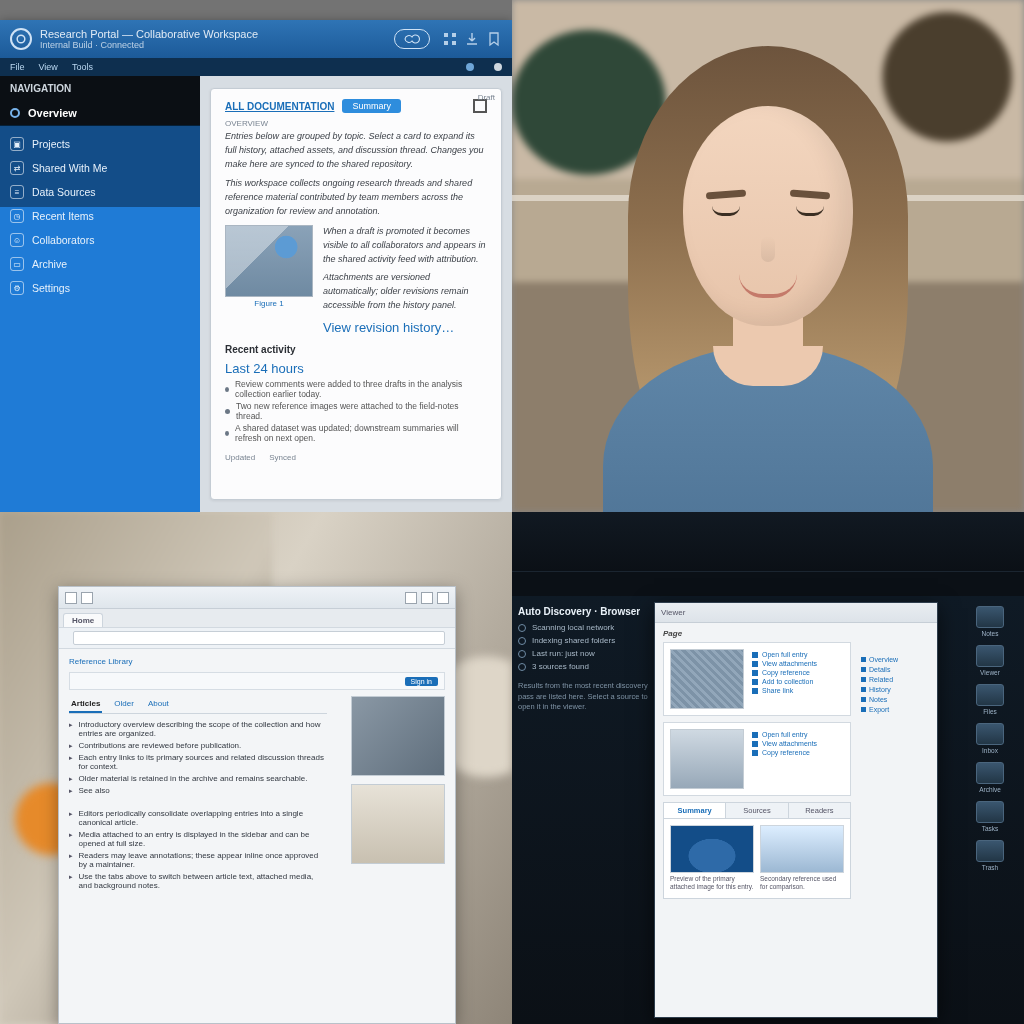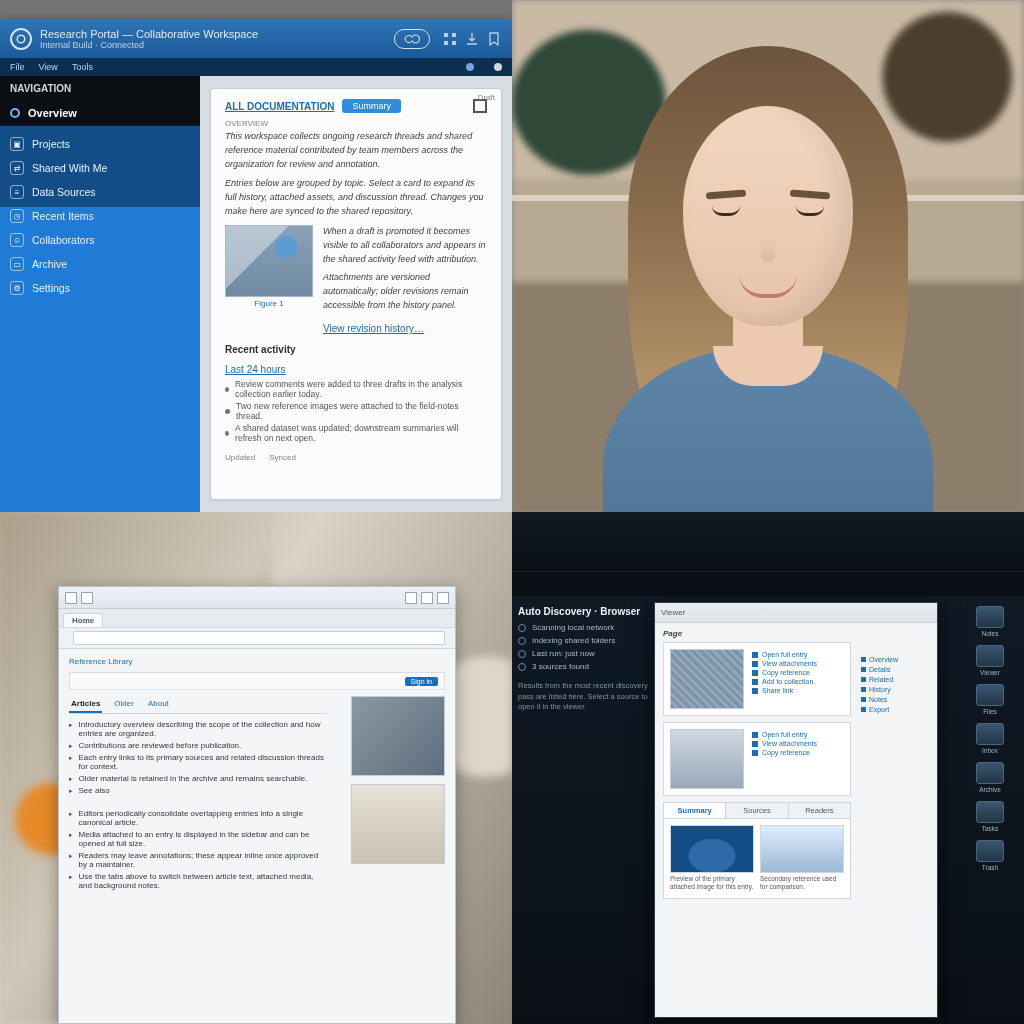--- a/index.html
+++ b/index.html
@@ -40,21 +40,21 @@
   .qA .doc .mini { font-size:8px; color:#7a8592; margin:4px 0 2px; }
   .qA .doc p { font-size:9px; line-height:1.55; color:#3a3f46; margin-bottom:5px; font-style:italic;}
   .qA .doc .imgrow { display:flex; gap:10px; margin:6px 0 8px;}
   .qA .doc .thumb { width:88px; height:72px; background:#b9c6d3; border:1px solid #aab6c2; position:relative; overflow:hidden;}
   .qA .doc .thumb::after { content:""; position:absolute; inset:0; background:
       linear-gradient(135deg, rgba(255,255,255,.4) 0 40%, transparent 40%),
       radial-gradient(circle at 70% 30%, #5c9bd4 0 14%, transparent 15%),
       linear-gradient(#8aa2b8,#6f8aa2); }
   .qA .doc .thumbcap { font-size:8px; color:#1a6eb8; text-align:center; margin-top:2px;}
   .qA .doc h4 { font-size:10px; color:#2b2f35; margin:8px 0 4px; font-weight:600;}
-  .qA .doc .link { color:#1a6eb8; font-size:10px; text-decoration:underline;}
+  .qA .doc .link { color:#1a6eb8; font-size:13px; }
   .qA .doc .listline { font-size:8.5px; color:#555; margin:2px 0; display:flex; gap:6px; align-items:center;}
   .qA .doc .bullet { width:5px; height:5px; background:#6b7785; border-radius:50%;}
   .qA .doc .sidecol { position:absolute; top:4px; right:6px; font-size:8px; color:#7a8592;}
 
   
   .qB { position:relative; overflow:hidden; }
   .qB .bg { position:absolute; inset:0; background:
      radial-gradient(ellipse at 15% 20%, #2f4838 0 12%, transparent 13%),
      radial-gradient(ellipse at 85% 15%, #4a3e2d 0 10%, transparent 11%),
      linear-gradient(180deg,#c9b9a5 0 35%,#b8a992 35% 55%,#8d7e6b 55% 100%);
@@ -263,22 +263,22 @@
         </div>
         <div class="content">
           <div class="doc">
             <div class="sidecol">Draft</div>
             <div class="ribbon">
               <span class="pill">ALL DOCUMENTATION</span>
               <span class="tab">Summary</span>
               <span class="stop"></span>
             </div>
             <div class="mini">OVERVIEW</div>
+            <p>Entries below are grouped by topic. Select a card to expand its full history, attached assets, and discussion thread. Changes you make here are synced to the shared repository.</p>
             <p>This workspace collects ongoing research threads and shared reference material contributed by team members across the organization for review and annotation.</p>
-            <p>Entries below are grouped by topic. Select a card to expand its full history, attached assets, and discussion thread. Changes you make here are synced to the shared repository.</p>
             <div class="imgrow">
               <div>
                 <div class="thumb"></div>
                 <div class="thumbcap">Figure 1</div>
               </div>
               <div style="flex:1">
                 <p>When a draft is promoted it becomes visible to all collaborators and appears in the shared activity feed with attribution.</p>
                 <p>Attachments are versioned automatically; older revisions remain accessible from the history panel.</p>
                 <span class="link">View revision history…</span>
               </div>

